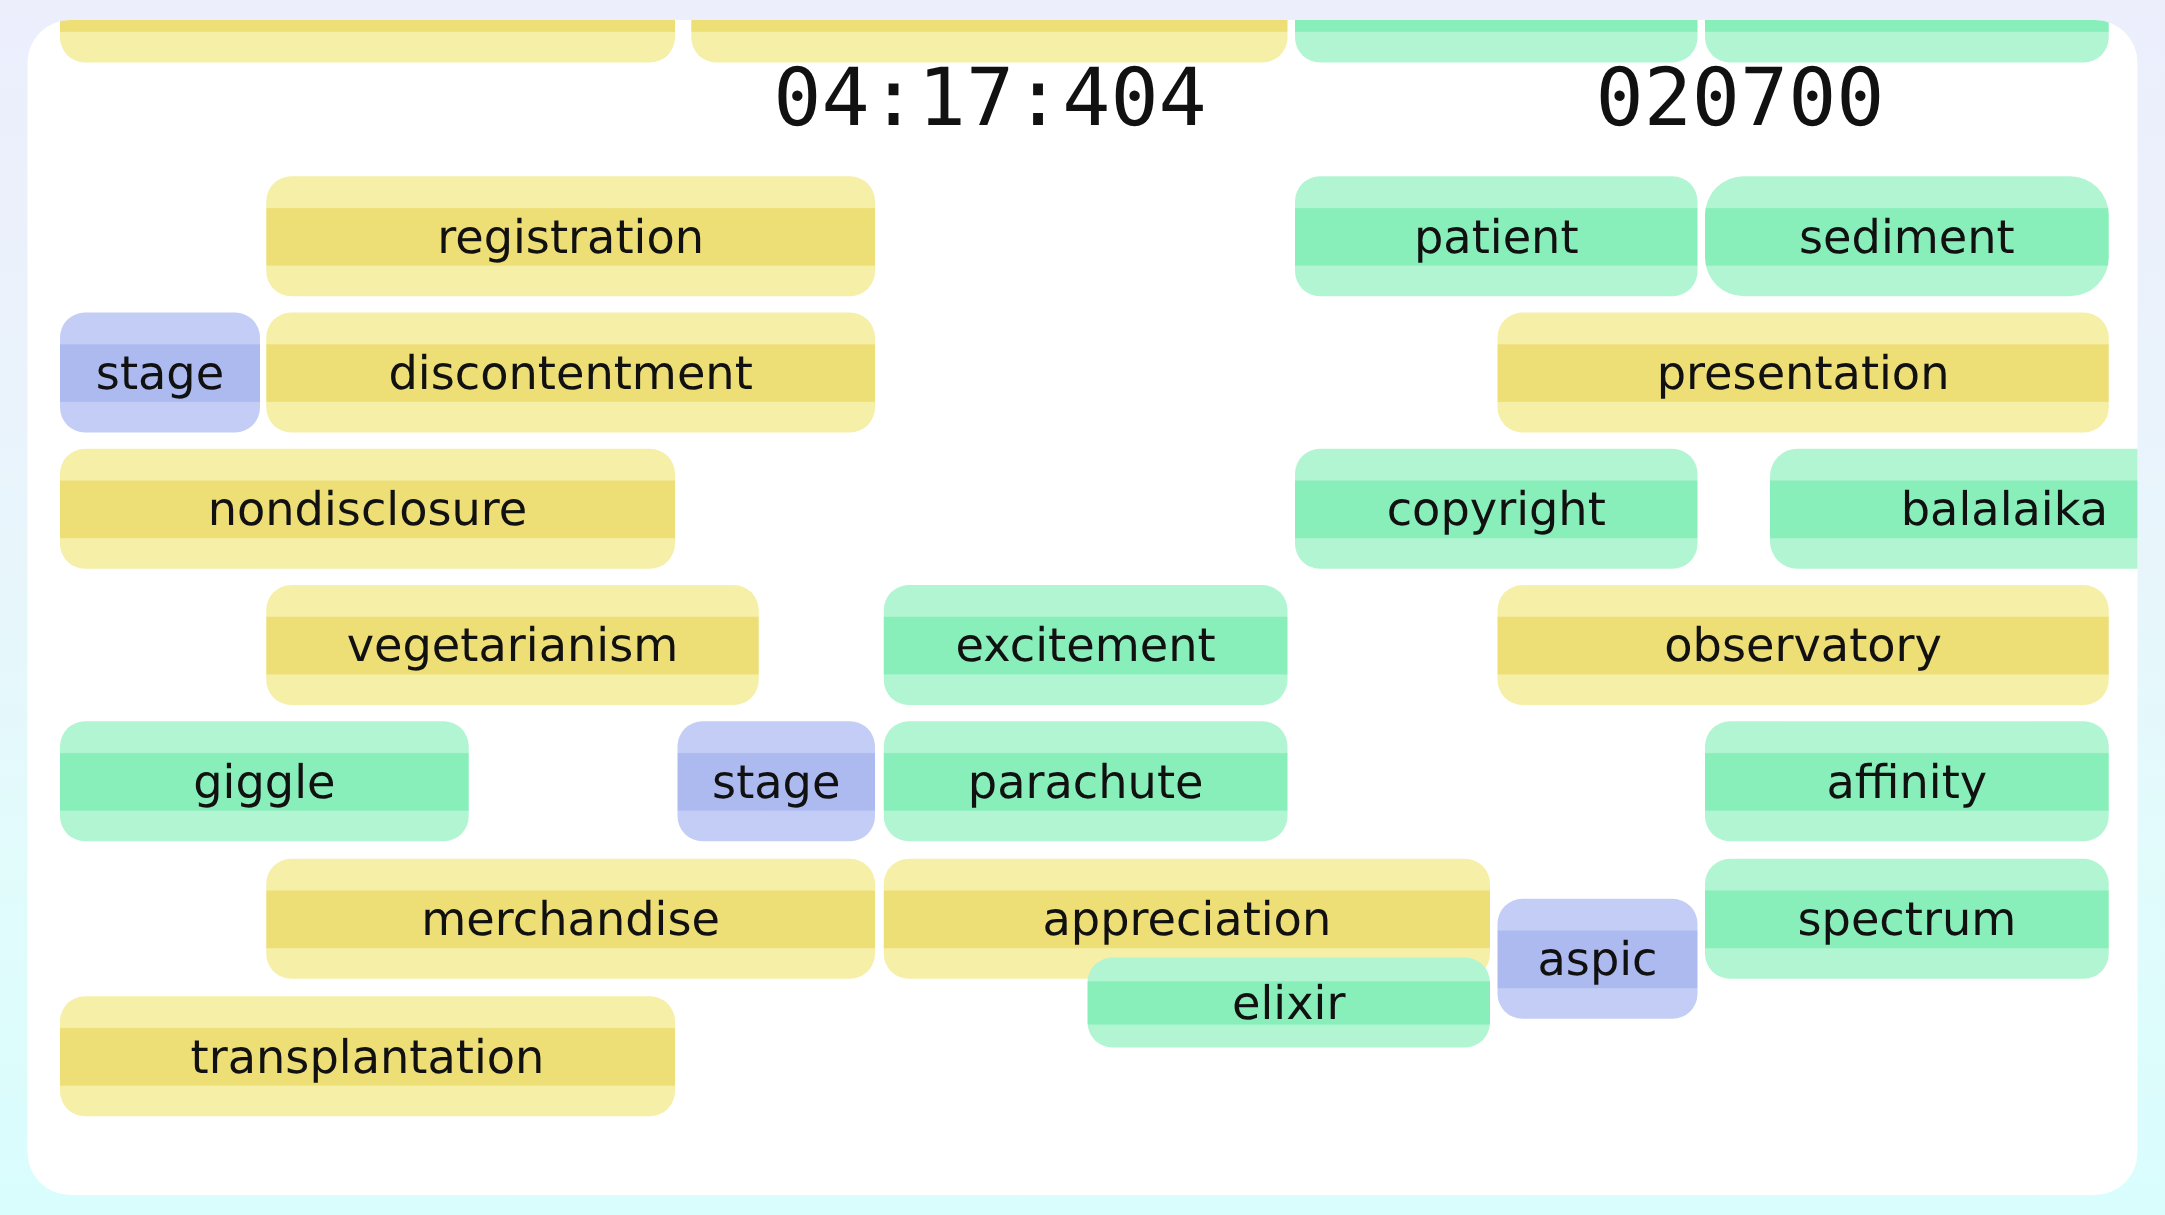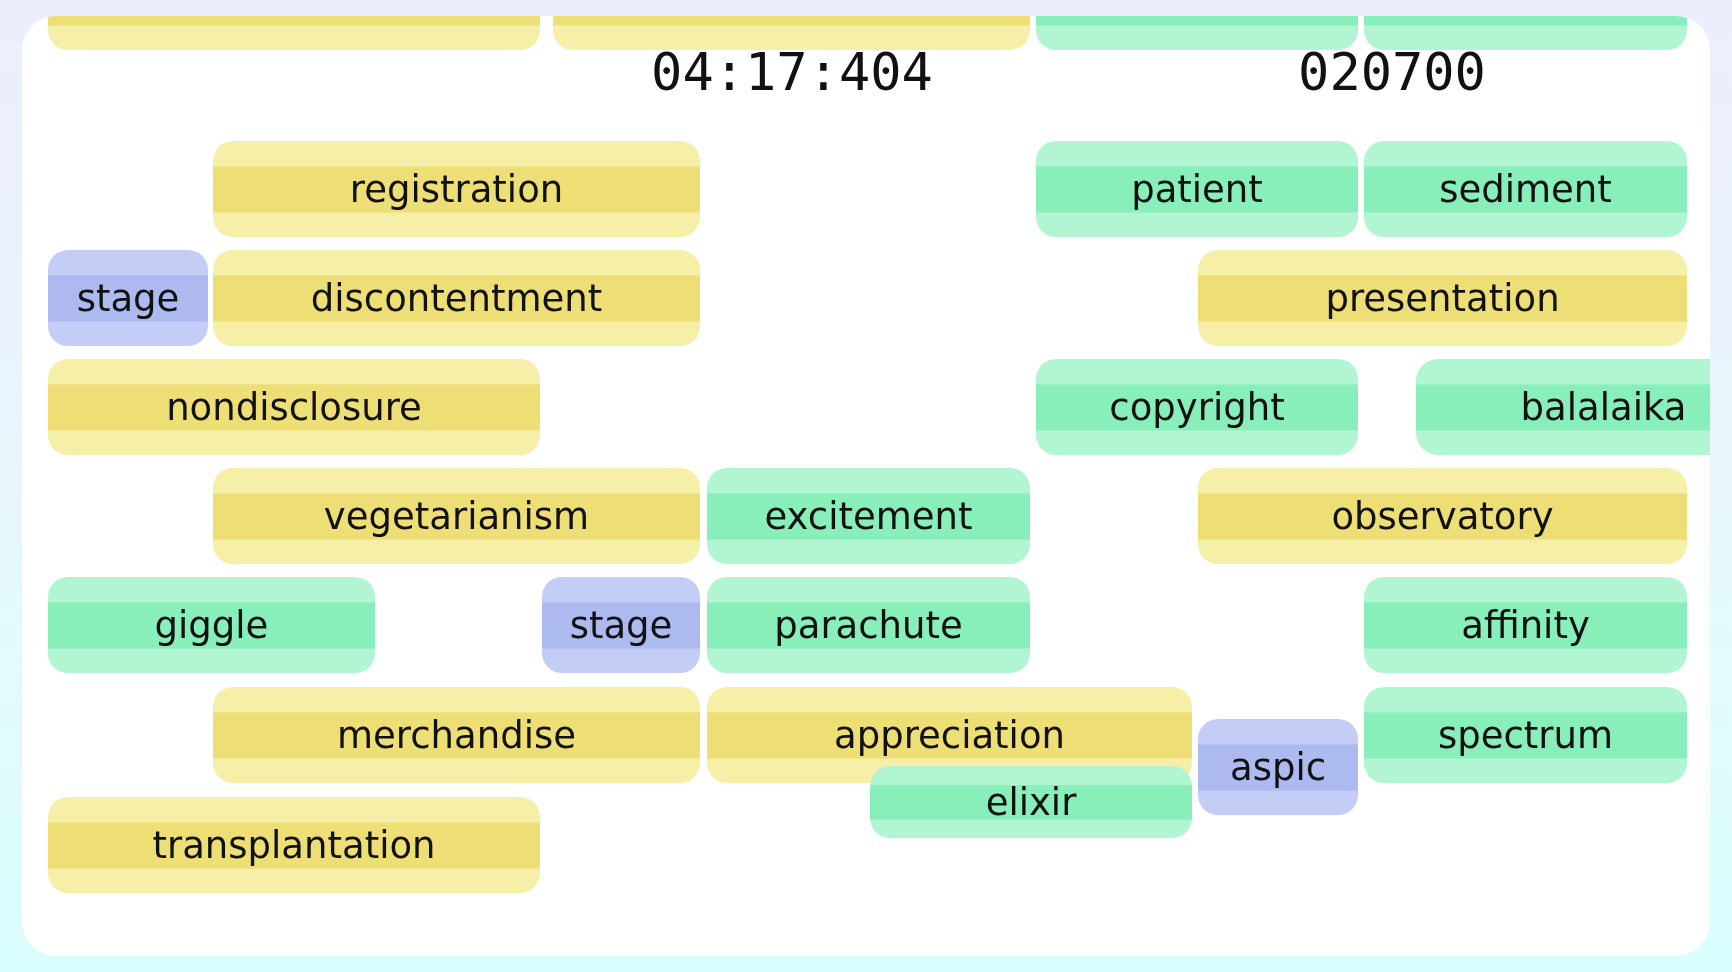--- a/index.html
+++ b/index.html
@@ -32,21 +32,21 @@
     left: 0;
     top: 0;
     width: 100%;
     height: 104px;
     pointer-events: none;
   }
   .hud {
     position: absolute;
     top: 26px;
     font-family: "DejaVu Sans Mono", monospace;
-    font-size: 52px;
+    font-size: 64px;
     font-weight: 400;
     color: #111111;
     letter-spacing: 0px;
     white-space: nowrap;
   }
   #timer-text {
     left: 0;
     width: 1540px;
     text-align: center;
   }
@@ -123,28 +123,28 @@
     <div class="hud" id="score-text">020700</div>
   </div>
 
   <div id="field">
       <div class="pill yellow" style="left: 26px; top: -62px; width: 492px; height: 96px;"></div>
       <div class="pill yellow" style="left: 531px; top: -62px; width: 477px; height: 96px;"></div>
       <div class="pill green" style="left: 1014px; top: -62px; width: 322px; height: 96px;"></div>
       <div class="pill green" style="left: 1342px; top: -62px; width: 323px; height: 96px;"></div>
       <div class="pill yellow" style="left: 191px; top: 125px; width: 487px; height: 96px;">registration</div>
       <div class="pill green" style="left: 1014px; top: 125px; width: 322px; height: 96px;">patient</div>
-      <div class="pill green" style="left: 1342px; top: 125px; width: 323px; height: 96px;">sediment</div>
+      <div class="pill green" style="left: 1342px; top: 125px; width: 323px; height: 96px; border-radius: 31px;">sediment</div>
       <div class="pill blue" style="left: 26px; top: 234px; width: 160px; height: 96px;">stage</div>
       <div class="pill yellow" style="left: 191px; top: 234px; width: 487px; height: 96px;">discontentment</div>
       <div class="pill yellow" style="left: 1176px; top: 234px; width: 489px; height: 96px;">presentation</div>
       <div class="pill yellow" style="left: 26px; top: 343px; width: 492px; height: 96px;">nondisclosure</div>
       <div class="pill green" style="left: 1014px; top: 343px; width: 322px; height: 96px;">copyright</div>
       <div class="pill green" style="left: 1394px; top: 343px; width: 375px; height: 96px; border-radius: 22px;">balalaika</div>
-      <div class="pill yellow" style="left: 191px; top: 452px; width: 487px; height: 96px;">vegetarianism</div>
+      <div class="pill yellow" style="left: 191px; top: 452px; width: 394px; height: 96px;">vegetarianism</div>
       <div class="pill green" style="left: 685px; top: 452px; width: 323px; height: 96px;">excitement</div>
       <div class="pill yellow" style="left: 1176px; top: 452px; width: 489px; height: 96px;">observatory</div>
       <div class="pill green" style="left: 26px; top: 561px; width: 327px; height: 96px;">giggle</div>
       <div class="pill blue" style="left: 520px; top: 561px; width: 158px; height: 96px;">stage</div>
       <div class="pill green" style="left: 685px; top: 561px; width: 323px; height: 96px;">parachute</div>
       <div class="pill green" style="left: 1342px; top: 561px; width: 323px; height: 96px;">affinity</div>
       <div class="pill yellow" style="left: 191px; top: 671px; width: 487px; height: 96px;">merchandise</div>
       <div class="pill yellow" style="left: 685px; top: 671px; width: 485px; height: 96px;">appreciation</div>
       <div class="pill blue" style="left: 1176px; top: 671px; width: 160px; height: 96px; margin-top: 32px;">aspic</div>
       <div class="pill green" style="left: 1342px; top: 671px; width: 323px; height: 96px;">spectrum</div>

